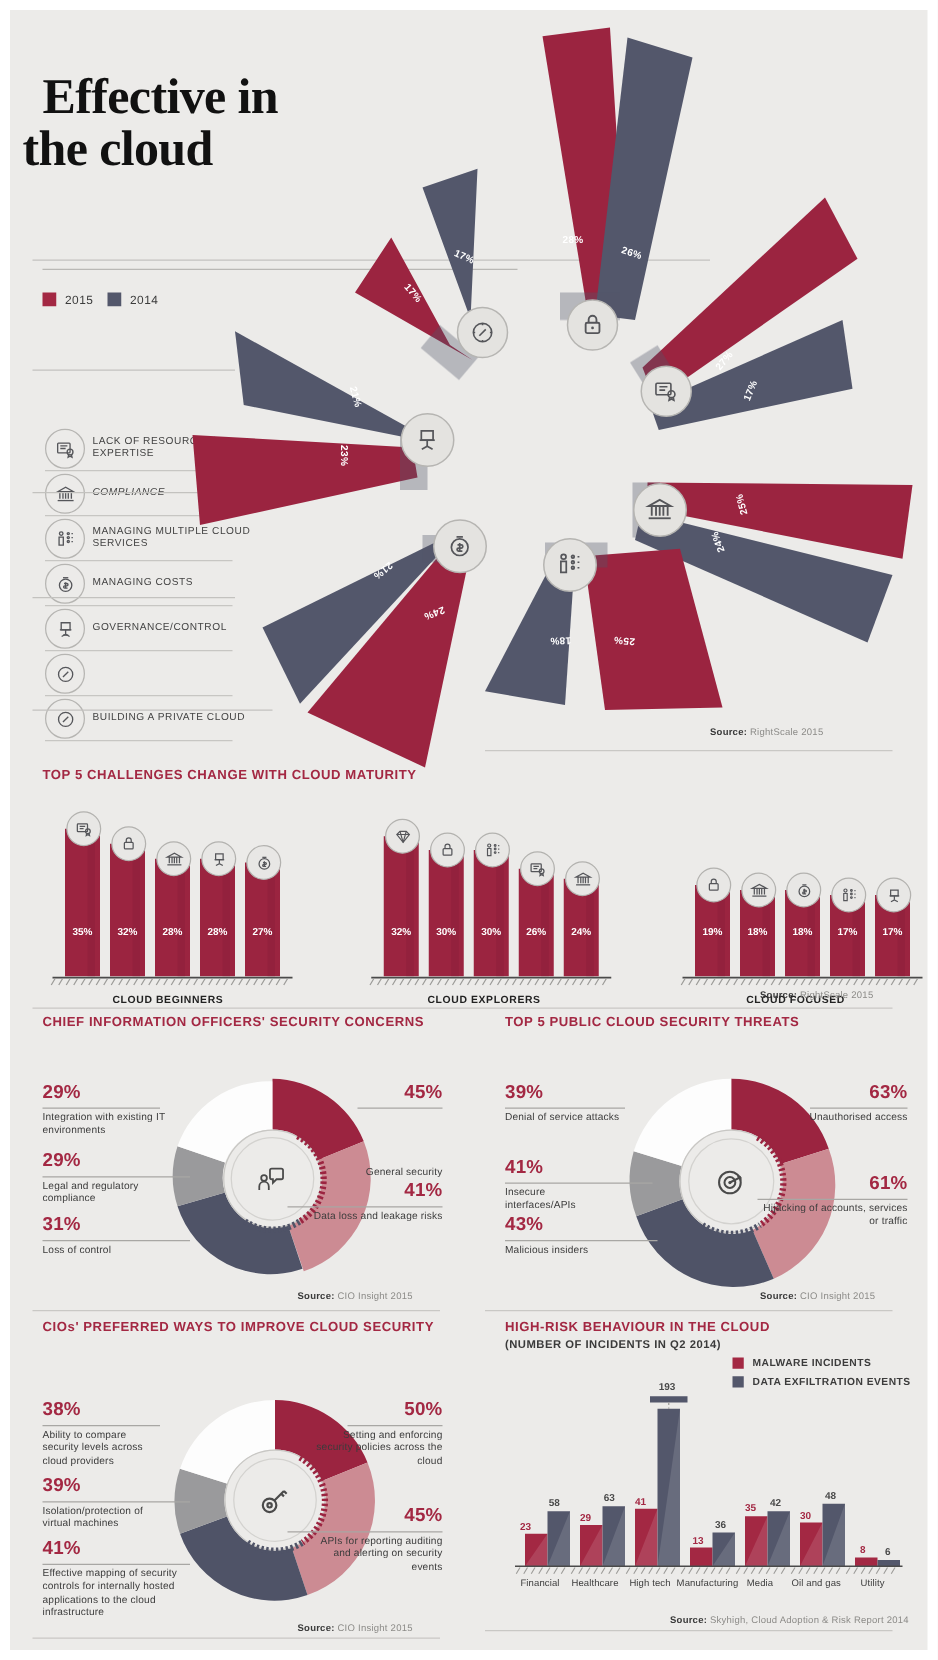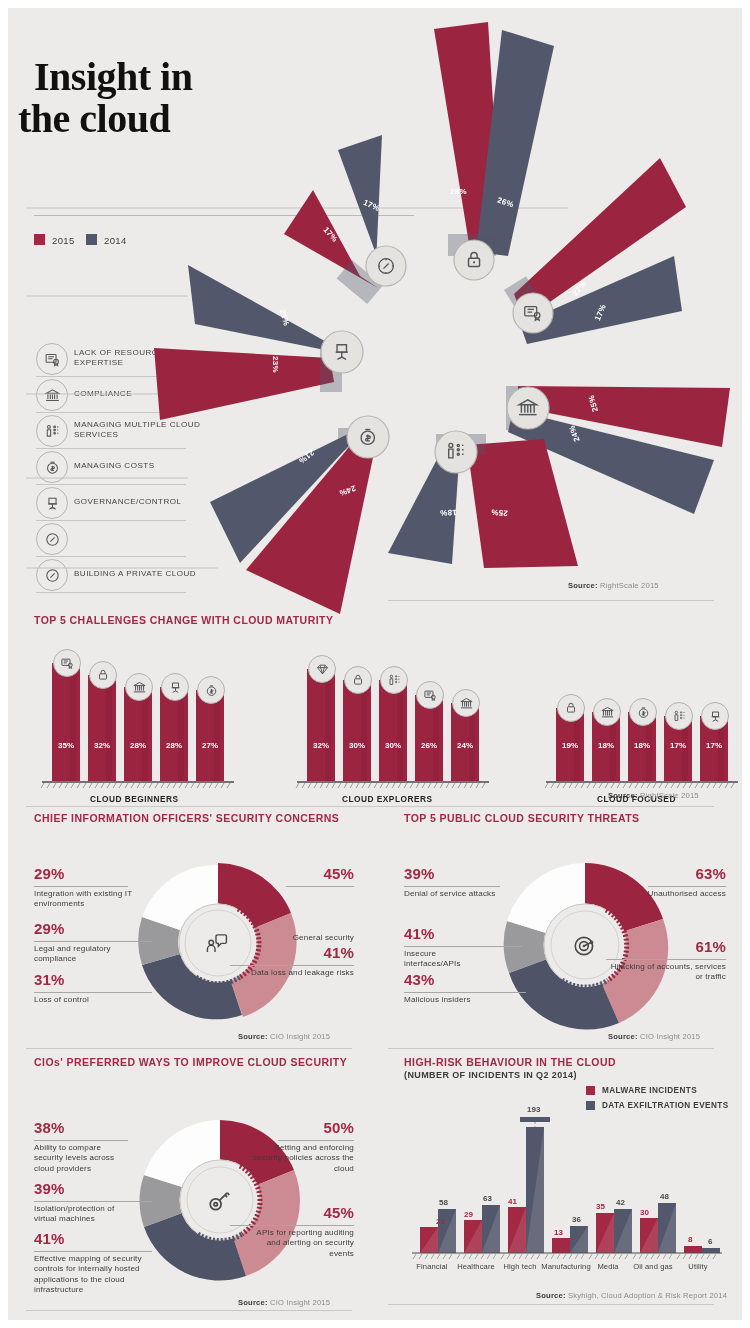--- a/index.html
+++ b/index.html
@@ -46,21 +46,21 @@
   .bb-cat{position:absolute;font-size:7.6px;color:#3c3c3c;letter-spacing:.1px;text-align:center;}
   .bb-leg{position:absolute;font-size:8.2px;color:#3c3c3c;font-weight:bold;letter-spacing:.4px;}
   svg{overflow:visible;}
 </style>
 </head>
 <body>
 
 <div id="page">
 <div id="canvas">
 
-  <div class="ttl" style="left:26px;top:48px;">Insight in</div>
+  <div class="ttl" style="left:26px;top:48px;">Effective in</div>
   <div class="ttl" style="left:10px;top:90px;">the cloud</div>
 
   <div class="rule" style="left:26px;top:207px;width:380px;"></div>
 
   <div class="legend-sw" style="left:26px;top:226px;background:#a32843;"></div>
   <div class="legend-lb" style="left:44px;top:227px;">2015</div>
   <div class="legend-sw" style="left:78px;top:226px;background:#53576b;"></div>
   <div class="legend-lb" style="left:96px;top:227px;">2014</div>
 
 
@@ -70,21 +70,21 @@
         <rect x="3" y="5" width="14" height="11" rx="1"></rect>
             <path d="M6 8h8M6 11h6"></path>
             <circle cx="17" cy="15" r="3.3"></circle>
             <path d="M15.4 17.8l-.6 3 2.2-1.2 2.2 1.2-.6-3"></path>
       </svg>
         </div>
     <div class="lb">LACK OF RESOURCES/ EXPERTISE</div>
     <div class="sep"></div>
   </div>
 
-  <div class="cat" style="top:369px;">
+  <div class="cat" style="top:369px;font-style:italic;">
     <div class="ico">
       <svg width="17" height="17" viewBox="0 0 24 24" fill="none" stroke="#55565a" stroke-width="1.5">
         <path d="M3 9l9-5 9 5H3z"></path>
             <path d="M5.5 9v8M9 9v8M12 9v8M15 9v8M18.5 9v8"></path>
             <path d="M3 19h18"></path>
       </svg>
         </div>
     <div class="lb">COMPLIANCE</div>
     <div class="sep"></div>
   </div>
@@ -689,21 +689,21 @@
             <path d="M192 145l18-40v40z" fill="#fff"></path>
         <path d="M236 145l18-35v35z" fill="#fff"></path>
       </g>
       <line x1="8" y1="145" x2="318" y2="145" stroke="#4a4a4a" stroke-width="1.2"></line>
       <g stroke="#9d9c99" stroke-width="0.9">
         <path d="M12 146l-3 5M18 146l-3 5M24 146l-3 5M30 146l-3 5M36 146l-3 5M42 146l-3 5M48 146l-3 5M56 146l-3 5M62 146l-3 5M68 146l-3 5M74 146l-3 5M80 146l-3 5M86 146l-3 5M92 146l-3 5M100 146l-3 5M106 146l-3 5M112 146l-3 5M118 146l-3 5M124 146l-3 5M130 146l-3 5M136 146l-3 5M144 146l-3 5M150 146l-3 5M156 146l-3 5M162 146l-3 5M168 146l-3 5M174 146l-3 5M180 146l-3 5M188 146l-3 5M194 146l-3 5M200 146l-3 5M206 146l-3 5M212 146l-3 5M218 146l-3 5M224 146l-3 5M232 146l-3 5M238 146l-3 5M244 146l-3 5M250 146l-3 5M256 146l-3 5M262 146l-3 5M268 146l-3 5M276 146l-3 5M282 146l-3 5M288 146l-3 5M294 146l-3 5M300 146l-3 5M306 146l-3 5M312 146l-3 5"></path>
       </g>
     </g>
   </svg>
 
-  <div class="bb-num" style="left:428px;top:1209px;color:#a32843;text-align:center;">23</div>
+  <div class="bb-num" style="left:408px;top:1209px;color:#a32843;text-align:center;">23</div>
   <div class="bb-num" style="left:431px;top:1190px;color:#4a4a4a;">58</div>
   <div class="bb-num" style="left:456px;top:1202px;color:#a32843;">29</div>
   <div class="bb-num" style="left:475px;top:1186px;color:#4a4a4a;">63</div>
   <div class="bb-num" style="left:500px;top:1189px;color:#a32843;">41</div>
   <div class="bb-num" style="left:519px;top:1097px;color:#4a4a4a;">193</div>
   <div class="bb-num" style="left:546px;top:1220px;color:#a32843;">13</div>
   <div class="bb-num" style="left:564px;top:1207px;color:#4a4a4a;">36</div>
   <div class="bb-num" style="left:588px;top:1194px;color:#a32843;">35</div>
   <div class="bb-num" style="left:608px;top:1190px;color:#4a4a4a;">42</div>
   <div class="bb-num" style="left:632px;top:1200px;color:#a32843;">30</div>

